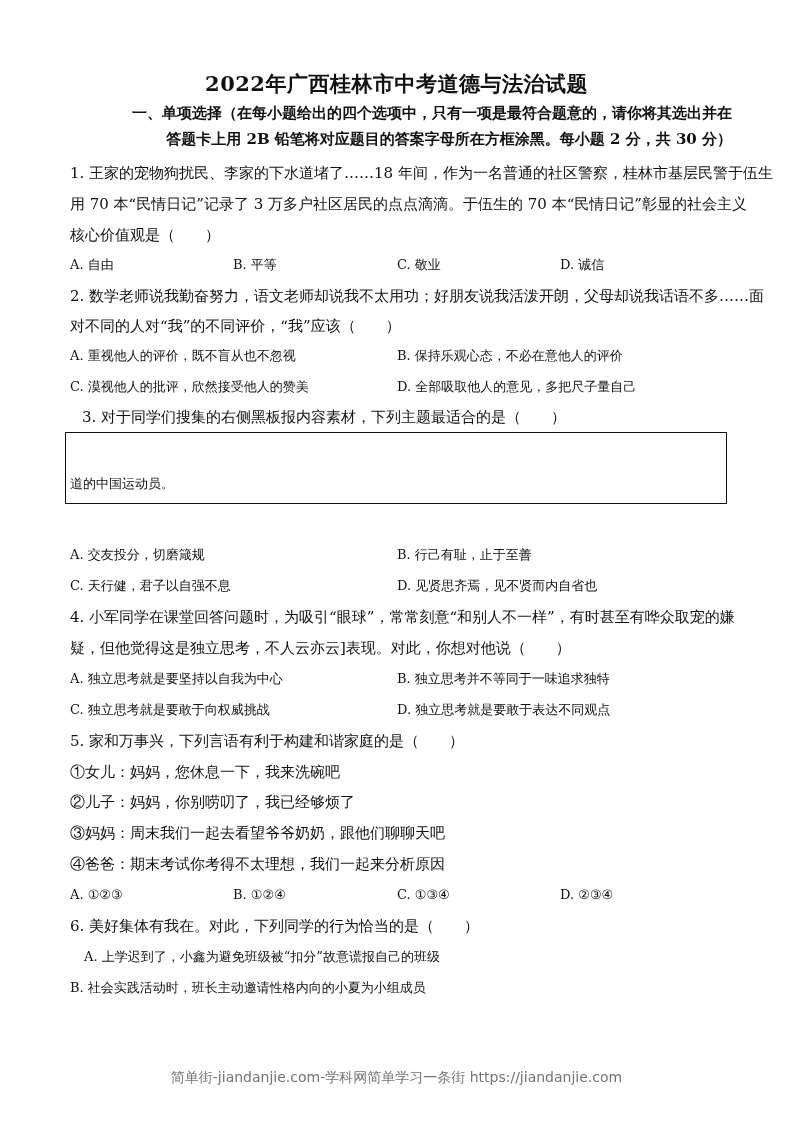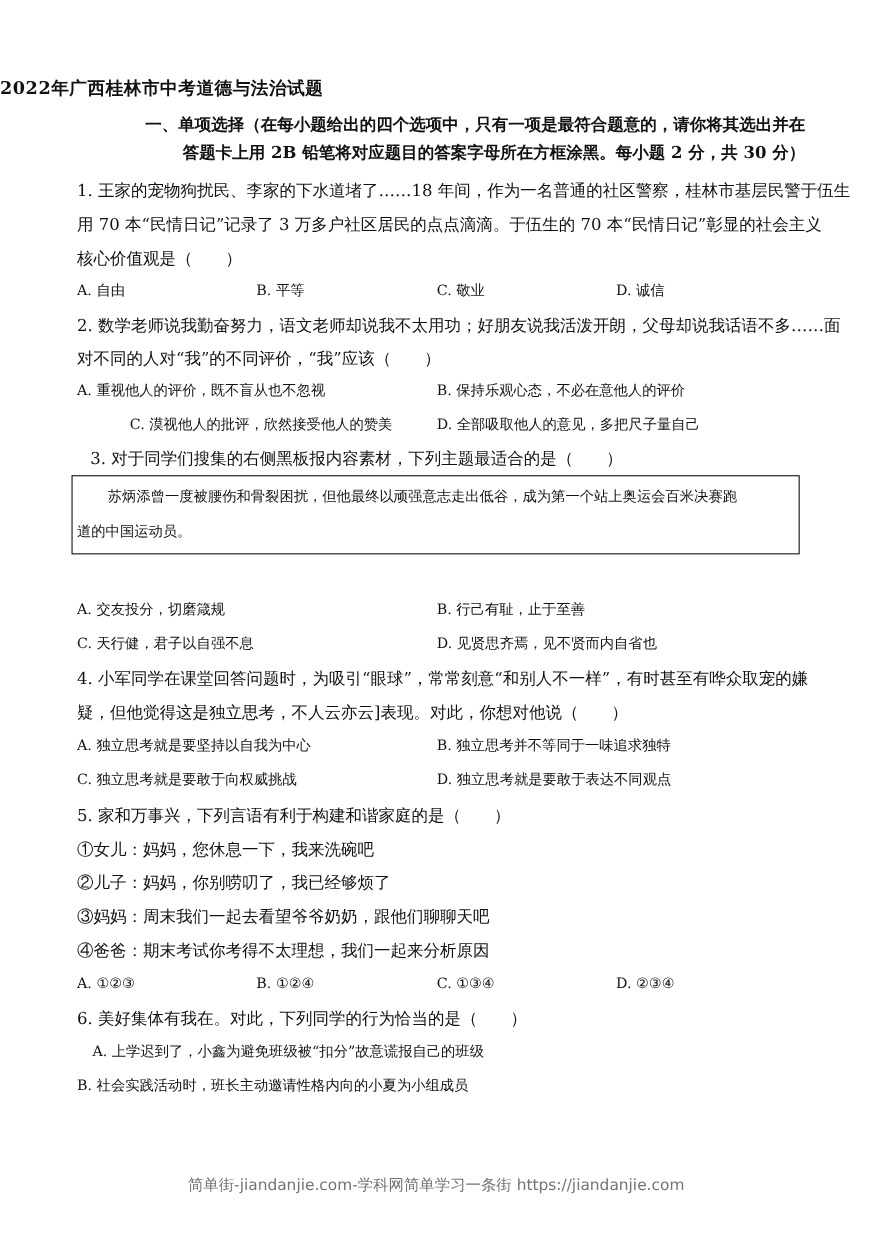--- a/index.html
+++ b/index.html
@@ -3,21 +3,21 @@
   <meta charset="utf-8">
   <style>
     html, body { margin: 0; padding: 0; background: #ffffff; }
     body {
       width: 793px; height: 1122px; position: relative; overflow: hidden;
       font-family: "DejaVu Serif", "Liberation Serif", serif;
       color: #111;
     }
     .title {
       position: absolute; left: 0; width: 793px; top: 70px;
-      text-align: left; font-size: 16px; font-weight: bold; letter-spacing: 0.5px;
+      text-align: center; font-size: 21px; font-weight: bold; letter-spacing: 0.5px;
     }
     .section {
       position: absolute; left: 62px; width: 670px;
       font-size: 15px; font-weight: bold; line-height: 26px; text-align: right;
     }
     .line {
       position: absolute; left: 70px; font-size: 15px; white-space: nowrap; line-height: 20px;
     }
     .opt {
       position: absolute; font-size: 13px; white-space: nowrap; line-height: 20px;
@@ -49,28 +49,27 @@
     <div class="opt" style="left:233px;top:255px;">B. 平等</div>
     <div class="opt" style="left:397px;top:255px;">C. 敬业</div>
     <div class="opt" style="left:560px;top:255px;">D. 诚信</div>
   </div>
 
   <div>
     <div class="line" style="top:286px;">2. 数学老师说我勤奋努力，语文老师却说我不太用功；好朋友说我活泼开朗，父母却说我话语不多……面</div>
     <div class="line" style="top:316px;">对不同的人对“我”的不同评价，“我”应该（　　）</div>
     <div class="opt" style="left:70px;top:346px;">A.  重视他人的评价，既不盲从也不忽视</div>
     <div class="opt" style="left:397px;top:346px;">B.  保持乐观心态，不必在意他人的评价</div>
-    <div class="opt" style="left:70px;top:377px;margin-left:48px;">C.  漠视他人的批评，欣然接受他人的赞美</div>
+    <div class="opt" style="left:70px;top:377px;">C.  漠视他人的批评，欣然接受他人的赞美</div>
     <div class="opt" style="left:397px;top:377px;">D.  全部吸取他人的意见，多把尺子量自己</div>
   </div>
 
   <div>
     <div class="line" style="top:407px;margin-left:12px;">3. 对于同学们搜集的右侧黑板报内容素材，下列主题最适合的是（　　）</div>
     <div class="box">
-      <div class="bl" style="left:32px;top:9px;">苏炳添曾一度被腰伤和骨裂困扰，但他最终以顽强意志走出低谷，成为第一个站上奥运会百米决赛跑</div>
       <div class="bl" style="left:4px;top:41px;">道的中国运动员。</div>
     </div>
     <div class="opt" style="left:70px;top:545px;">A.  交友投分，切磨箴规</div>
     <div class="opt" style="left:397px;top:545px;">B.  行己有耻，止于至善</div>
     <div class="opt" style="left:70px;top:576px;text-align:center;">C.  天行健，君子以自强不息</div>
     <div class="opt" style="left:397px;top:576px;">D.  见贤思齐焉，见不贤而内自省也</div>
   </div>
 
   <div>
     <div class="line" style="top:607px;">4. 小军同学在课堂回答问题时，为吸引“眼球”，常常刻意“和别人不一样”，有时甚至有哗众取宠的嫌</div>

